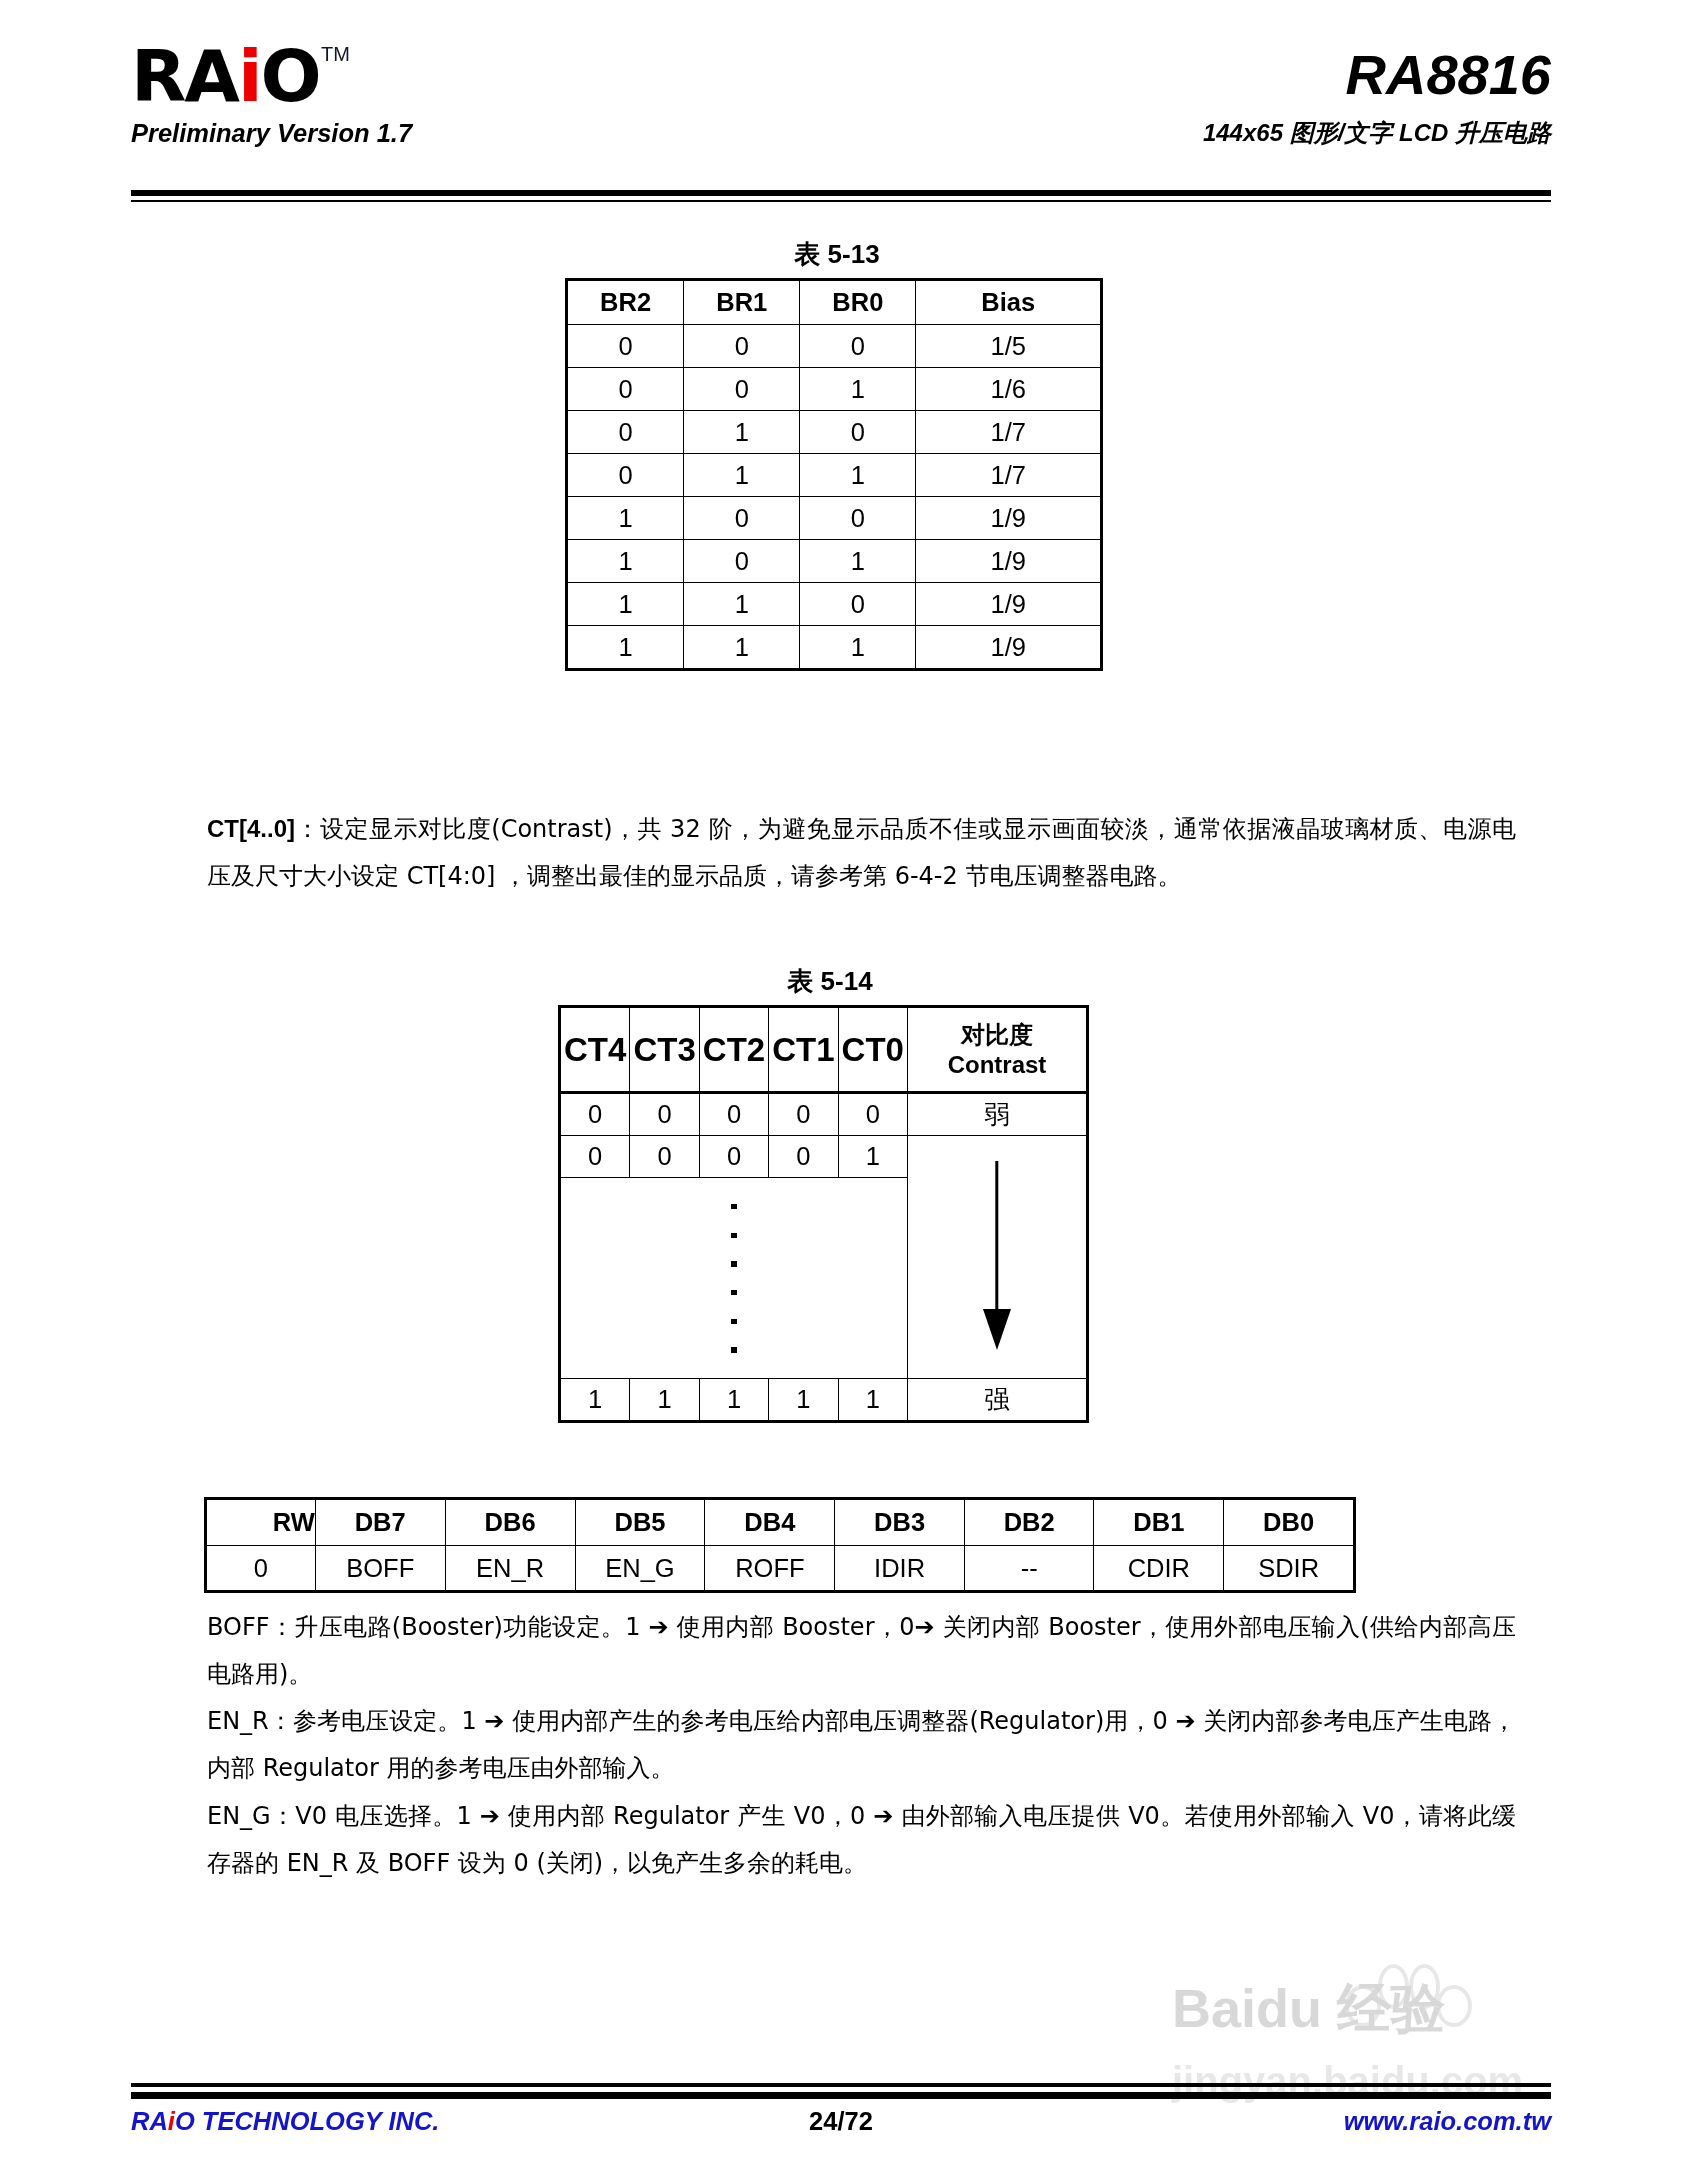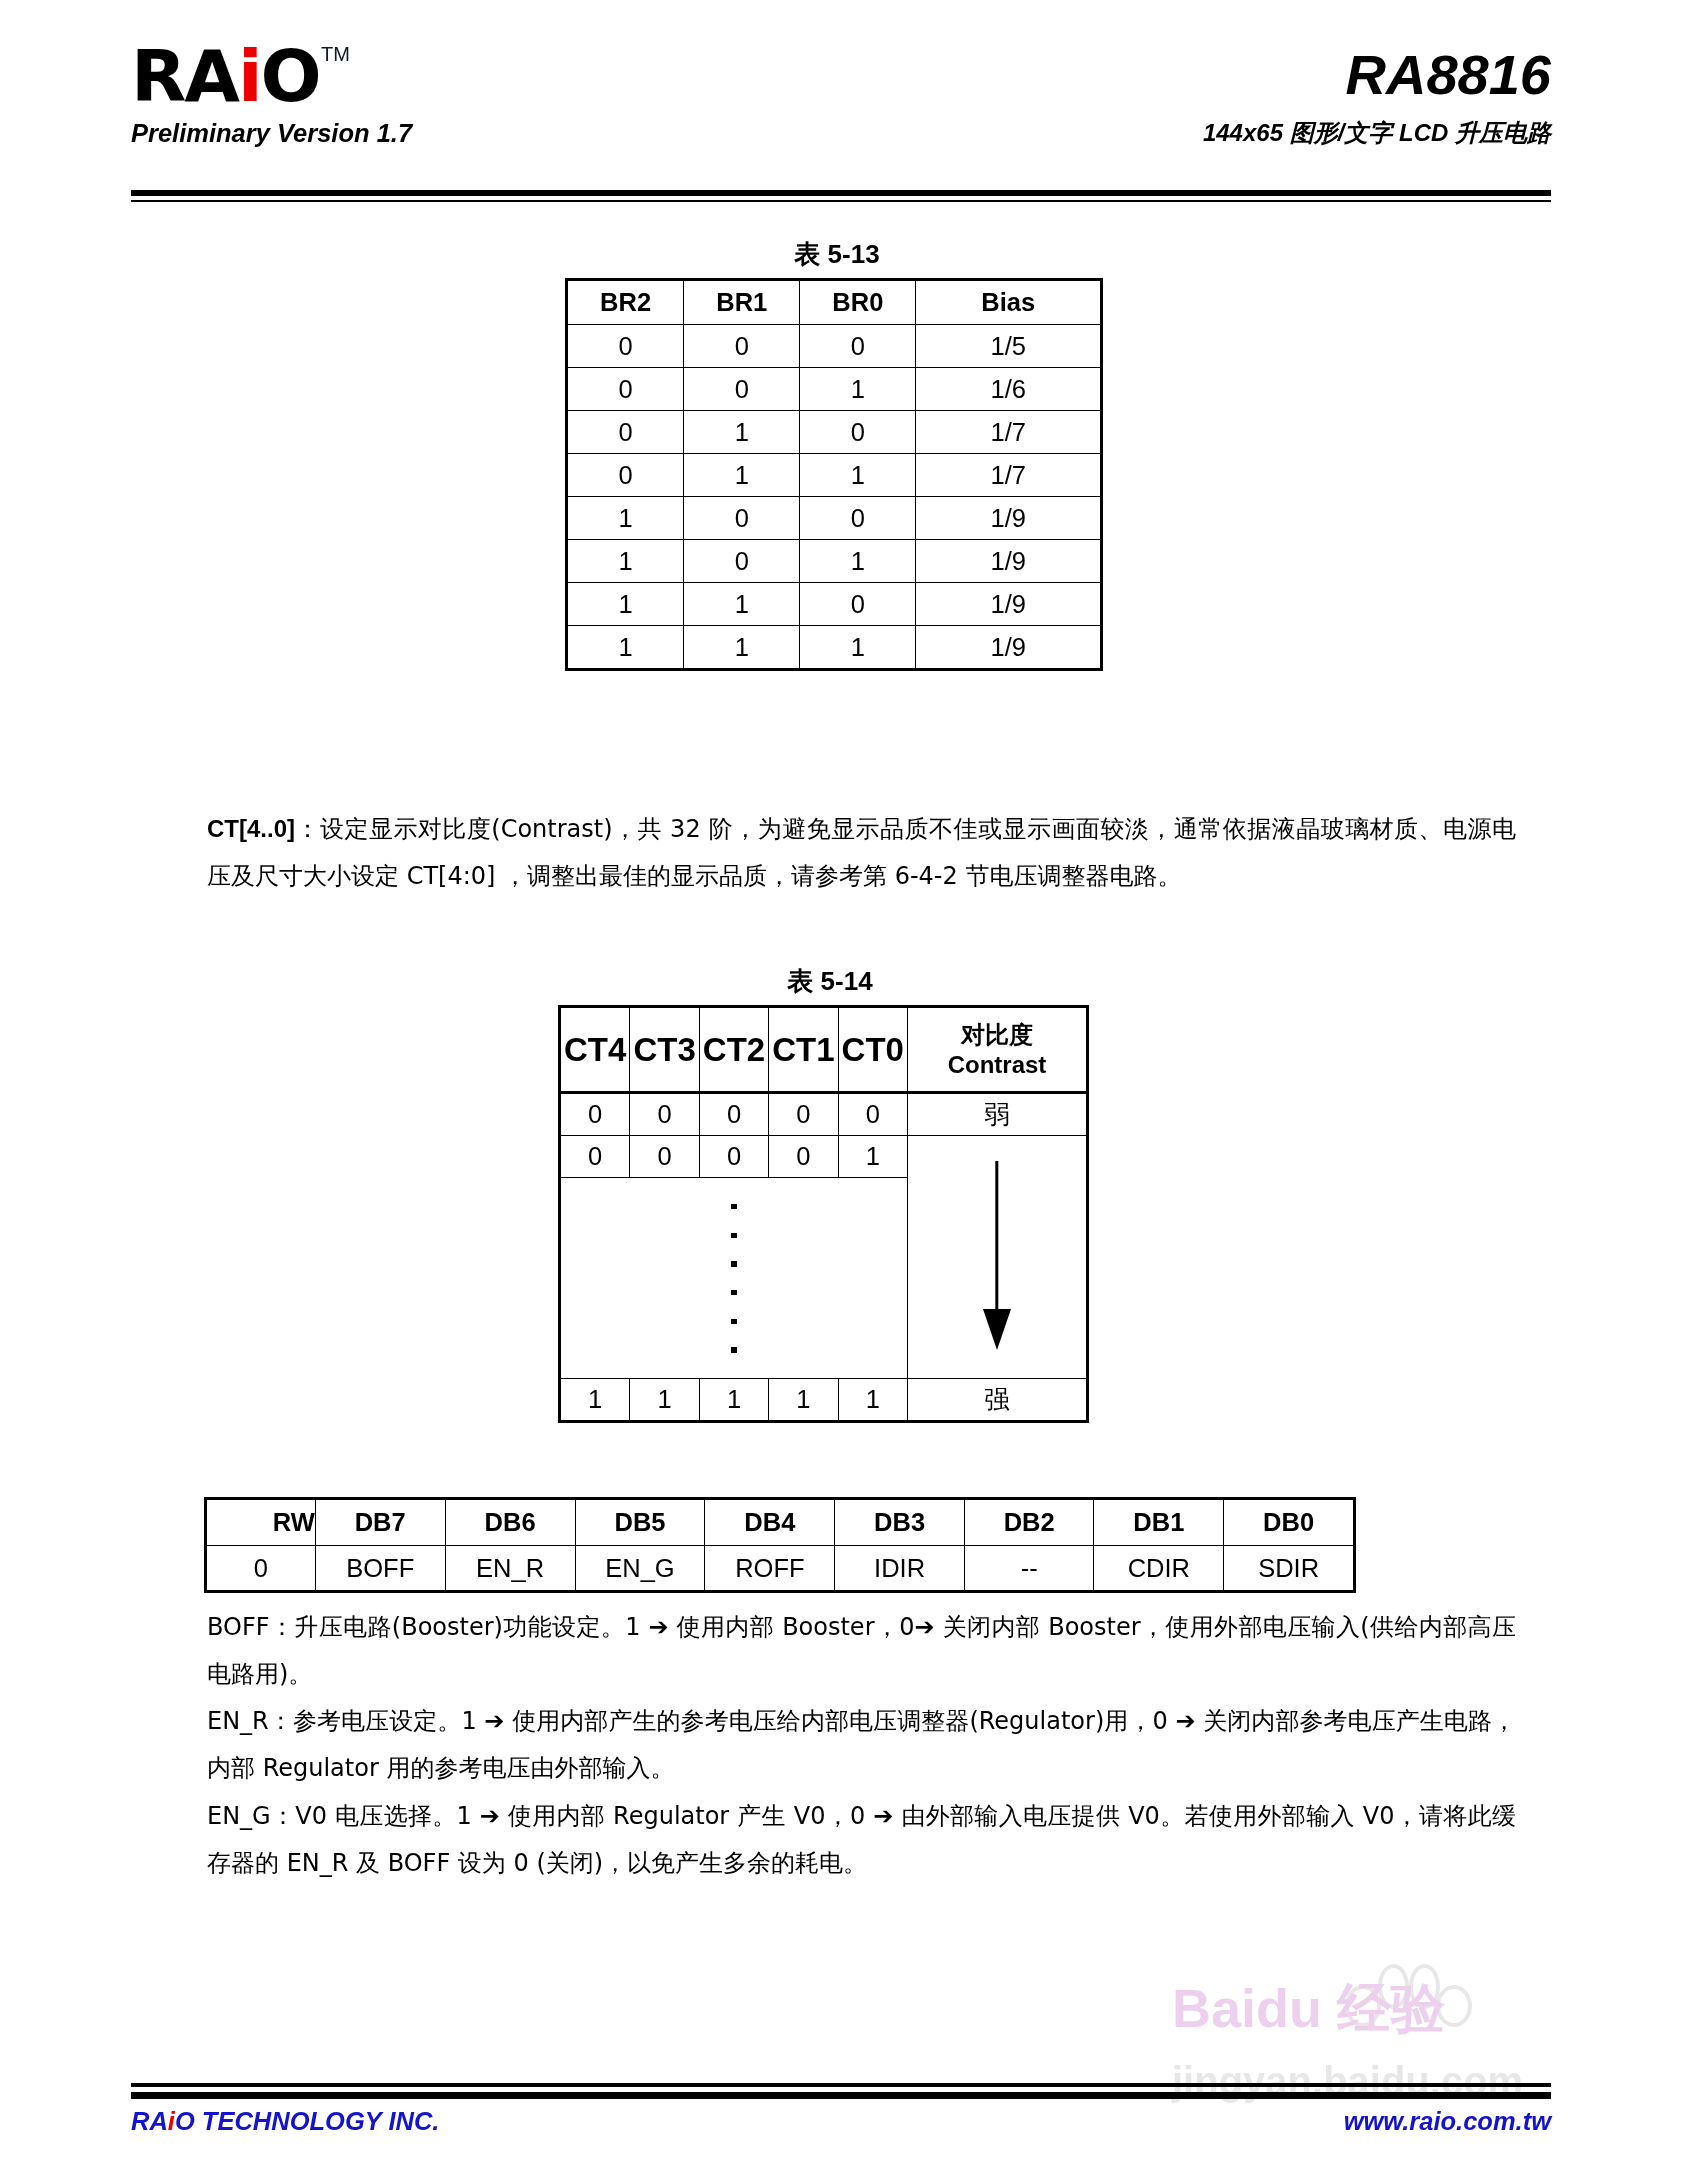--- a/index.html
+++ b/index.html
@@ -349,21 +349,21 @@
     opacity: 0.20;
   }
   .wm-main {
     position: absolute;
     left: 0;
     top: 9.6px;
     font-family: "Liberation Sans", "DejaVu Sans", sans-serif;
     font-weight: bold;
     font-size: 54px;
     line-height: 61px;
-    color: #a21caf;
+    color: #404040;
     white-space: nowrap;
   }
   .wm-sub {
     position: absolute;
     left: 0px;
     top: 91px;
     font-family: "Liberation Sans", sans-serif;
     font-weight: bold;
     font-size: 40px;
     line-height: 44px;
@@ -586,17 +586,18 @@
       <div class="pad" style="left:103px; top:23.4px; width:27.6px; height:34px;"></div>
     </div>
     <div class="wm-main">Baidu 经验</div>
     <div class="wm-sub">jingyan.baidu.com</div>
   </div>
 
   <div class="rule-thin ftr-rule-1"></div>
   <div class="rule-thick ftr-rule-2"></div>
   <div class="footer">
     <div class="footer-left"><span>RA</span><span class="red-i">i</span><span>O TECHNOLOGY INC.</span></div>
+    <div class="footer-center">24/72</div>
     <div class="footer-right">www.raio.com.tw</div>
   </div>
 
 </div>
 
 
 </body></html>

